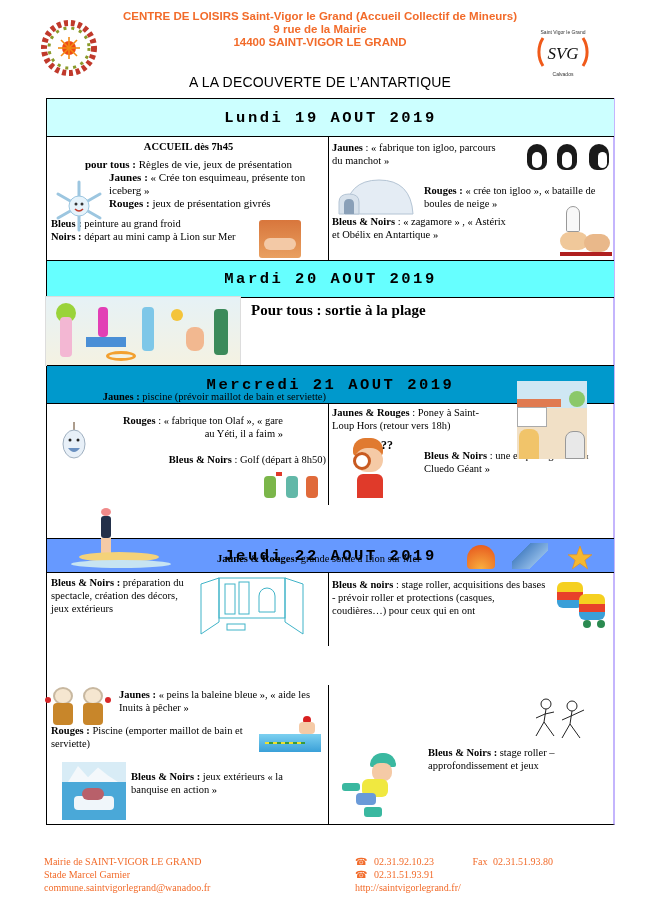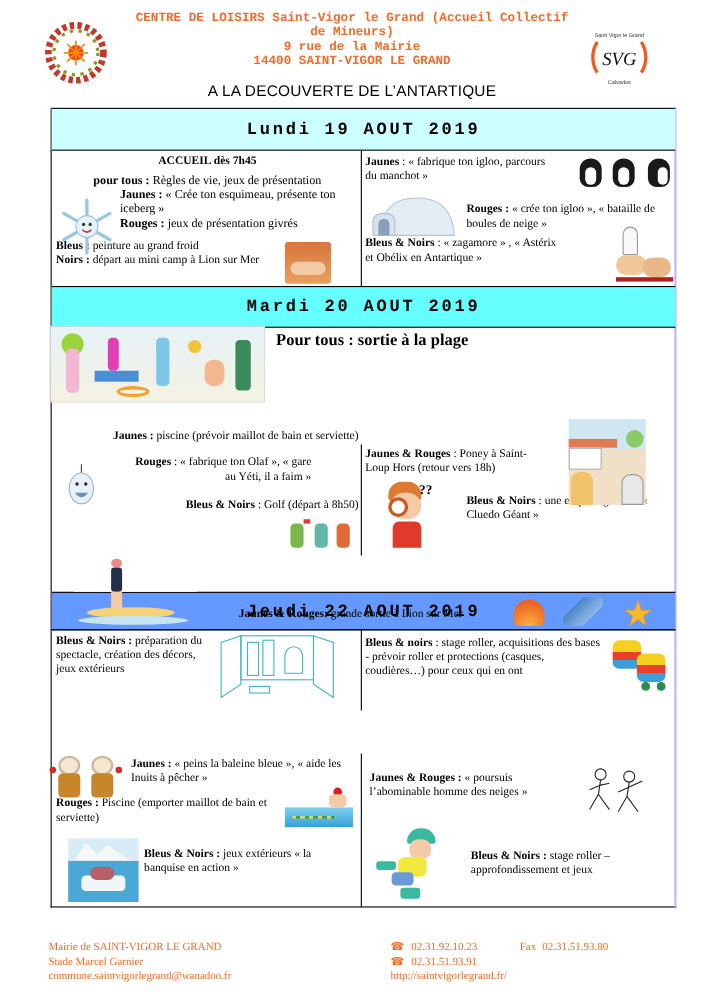--- a/index.html
+++ b/index.html
@@ -3,21 +3,21 @@
 <meta charset="utf-8">
 <style>
   * { box-sizing: border-box; margin: 0; padding: 0; }
   html, body { width: 645px; height: 913px; background: #ffffff; overflow: hidden; }
   body { position: relative; font-family: "Liberation Serif", serif; color: #000; }
 
   .header-block { position: absolute; left: 0; top: 0; width: 645px; height: 95px; }
   .logo-left { position: absolute; left: 33px; top: 12px; width: 72px; height: 72px; }
   .logo-right { position: absolute; left: 533px; top: 22px; width: 60px; height: 60px; }
   .org-text { position: absolute; left: 120px; top: 10px; width: 400px; text-align: center;
-    font-family: Liberation Mono, monospace; font-weight: bold; font-size: 11.5px; line-height: 13px; color: #f26b2a; }
+    font-family: Liberation Sans, sans-serif; font-weight: bold; font-size: 11.5px; line-height: 13px; color: #f26b2a; }
   .page-title { position: absolute; left: 120px; top: 74px; width: 400px; text-align: center;
     font-family: "Liberation Sans", sans-serif; font-size: 14px; font-weight: normal; letter-spacing: 0.2px; color: #000; }
 
   .planning { position: absolute; left: 46px; top: 98px; width: 569px; height: 727px;
     border-left: 1px solid #000; border-right: 2px solid #c4b5fd; border-bottom: 1px solid #000; }
   .day-header { position: absolute; left: 0; width: 567px; border-top: 1px solid #000; border-bottom: 1px solid #000;
     font-family: "Liberation Mono", monospace; font-weight: bold; font-size: 15.5px; letter-spacing: 2.5px;
     display: flex; align-items: center; justify-content: center; }
   .cell { position: absolute; font-size: 10.5px; line-height: 13px; }
   .vdiv { position: absolute; width: 1px; background: #000; }
@@ -150,20 +150,23 @@
     <div style="position:absolute; left:96px; top:10px; width:12px; height:44px; background:#7ec7e8; border-radius:4px;"></div>
     <div style="position:absolute; left:125px; top:12px; width:12px; height:12px; background:#f4c43a; border-radius:50%;"></div>
     <div style="position:absolute; left:140px; top:30px; width:18px; height:24px; background:#f2b890; border-radius:8px;"></div>
     <div style="position:absolute; left:168px; top:12px; width:14px; height:46px; background:#3b8a5a; border-radius:4px;"></div>
     <div style="position:absolute; left:60px; top:54px; width:30px; height:10px; border:3px solid #f2a030; border-radius:50%;"></div>
   </div>
   <div class="cell" style="left:204px; top:204px; width:350px;">
     <div style="font-size:15px; line-height:17px; font-weight:bold;">Pour tous : sortie à la plage</div>
   </div>
 
+  <div class="day-header" style="top:267px; height:39px; background:#0099cc;">
+    <span>Mercredi 21 AOUT 2019</span>
+  </div>
   <div class="vdiv" style="left:281px; top:306px; height:101px;"></div>
 
   <div class="cell" style="left:4px; top:292px; width:275px;text-align:right;">
     <div>
       <b>Jaunes :</b><span> piscine (prévoir maillot de bain et serviette)</span>
     </div>
     <div style="margin-left:62px; margin-top:11px; width:170px;">
       <b>Rouges</b><span> : « fabrique ton Olaf », « gare au Yéti, il a faim »</span>
     </div>
     <div style="margin-top:13px;">
@@ -282,23 +285,20 @@
     <div style="position:absolute; left:44px; top:4px; width:8px; height:8px; background:#d82020; border-radius:50%;"></div>
     <div style="position:absolute; left:40px; top:10px; width:16px; height:12px; background:#f5caa6; border-radius:4px;"></div>
   </div>
   <div class="pic" style="left:15px; top:664px; width:64px; height:58px; background:linear-gradient(#d8ecf6 0 35%, #4aa8d8 35%);">
     <div style="position:absolute; left:6px; top:4px; width:50px; height:16px; background:#f4f8fb; clip-path:polygon(0 100%,20% 0,40% 70%,60% 10%,80% 60%,100% 100%);"></div>
     <div style="position:absolute; left:12px; top:34px; width:40px; height:14px; background:#f0f6fa; border-radius:4px;"></div>
     <div style="position:absolute; left:20px; top:26px; width:22px; height:12px; background:#b8606a; border-radius:8px;"></div>
   </div>
 
   <div class="cell" style="left:289px; top:603px; width:275px;">
-    <div style="width:175px;">
-      <b>Jaunes &amp; Rouges :</b><span> « poursuis l’abominable homme des neiges »</span>
-    </div>
     <div style="margin-left:92px; margin-top:45px; width:170px;">
       <b>Bleus &amp; Noirs :</b><span> stage roller – approfondissement et jeux</span>
     </div>
   </div>
   <svg class="pic" style="left:485px; top:598px; width:60px; height:44px;" viewBox="0 0 60 44">
     <g fill="none" stroke="#222" stroke-width="1">
       <circle cx="14" cy="8" r="5"></circle>
         <path d="M14 13 L12 26 L4 40 M12 26 L22 40 M13 18 L4 22 M13 18 L22 16"></path>
       <circle cx="40" cy="10" r="5"></circle>
         <path d="M40 15 L38 28 L30 42 M38 28 L48 42 M39 20 L30 24 M39 20 L52 14"></path>

